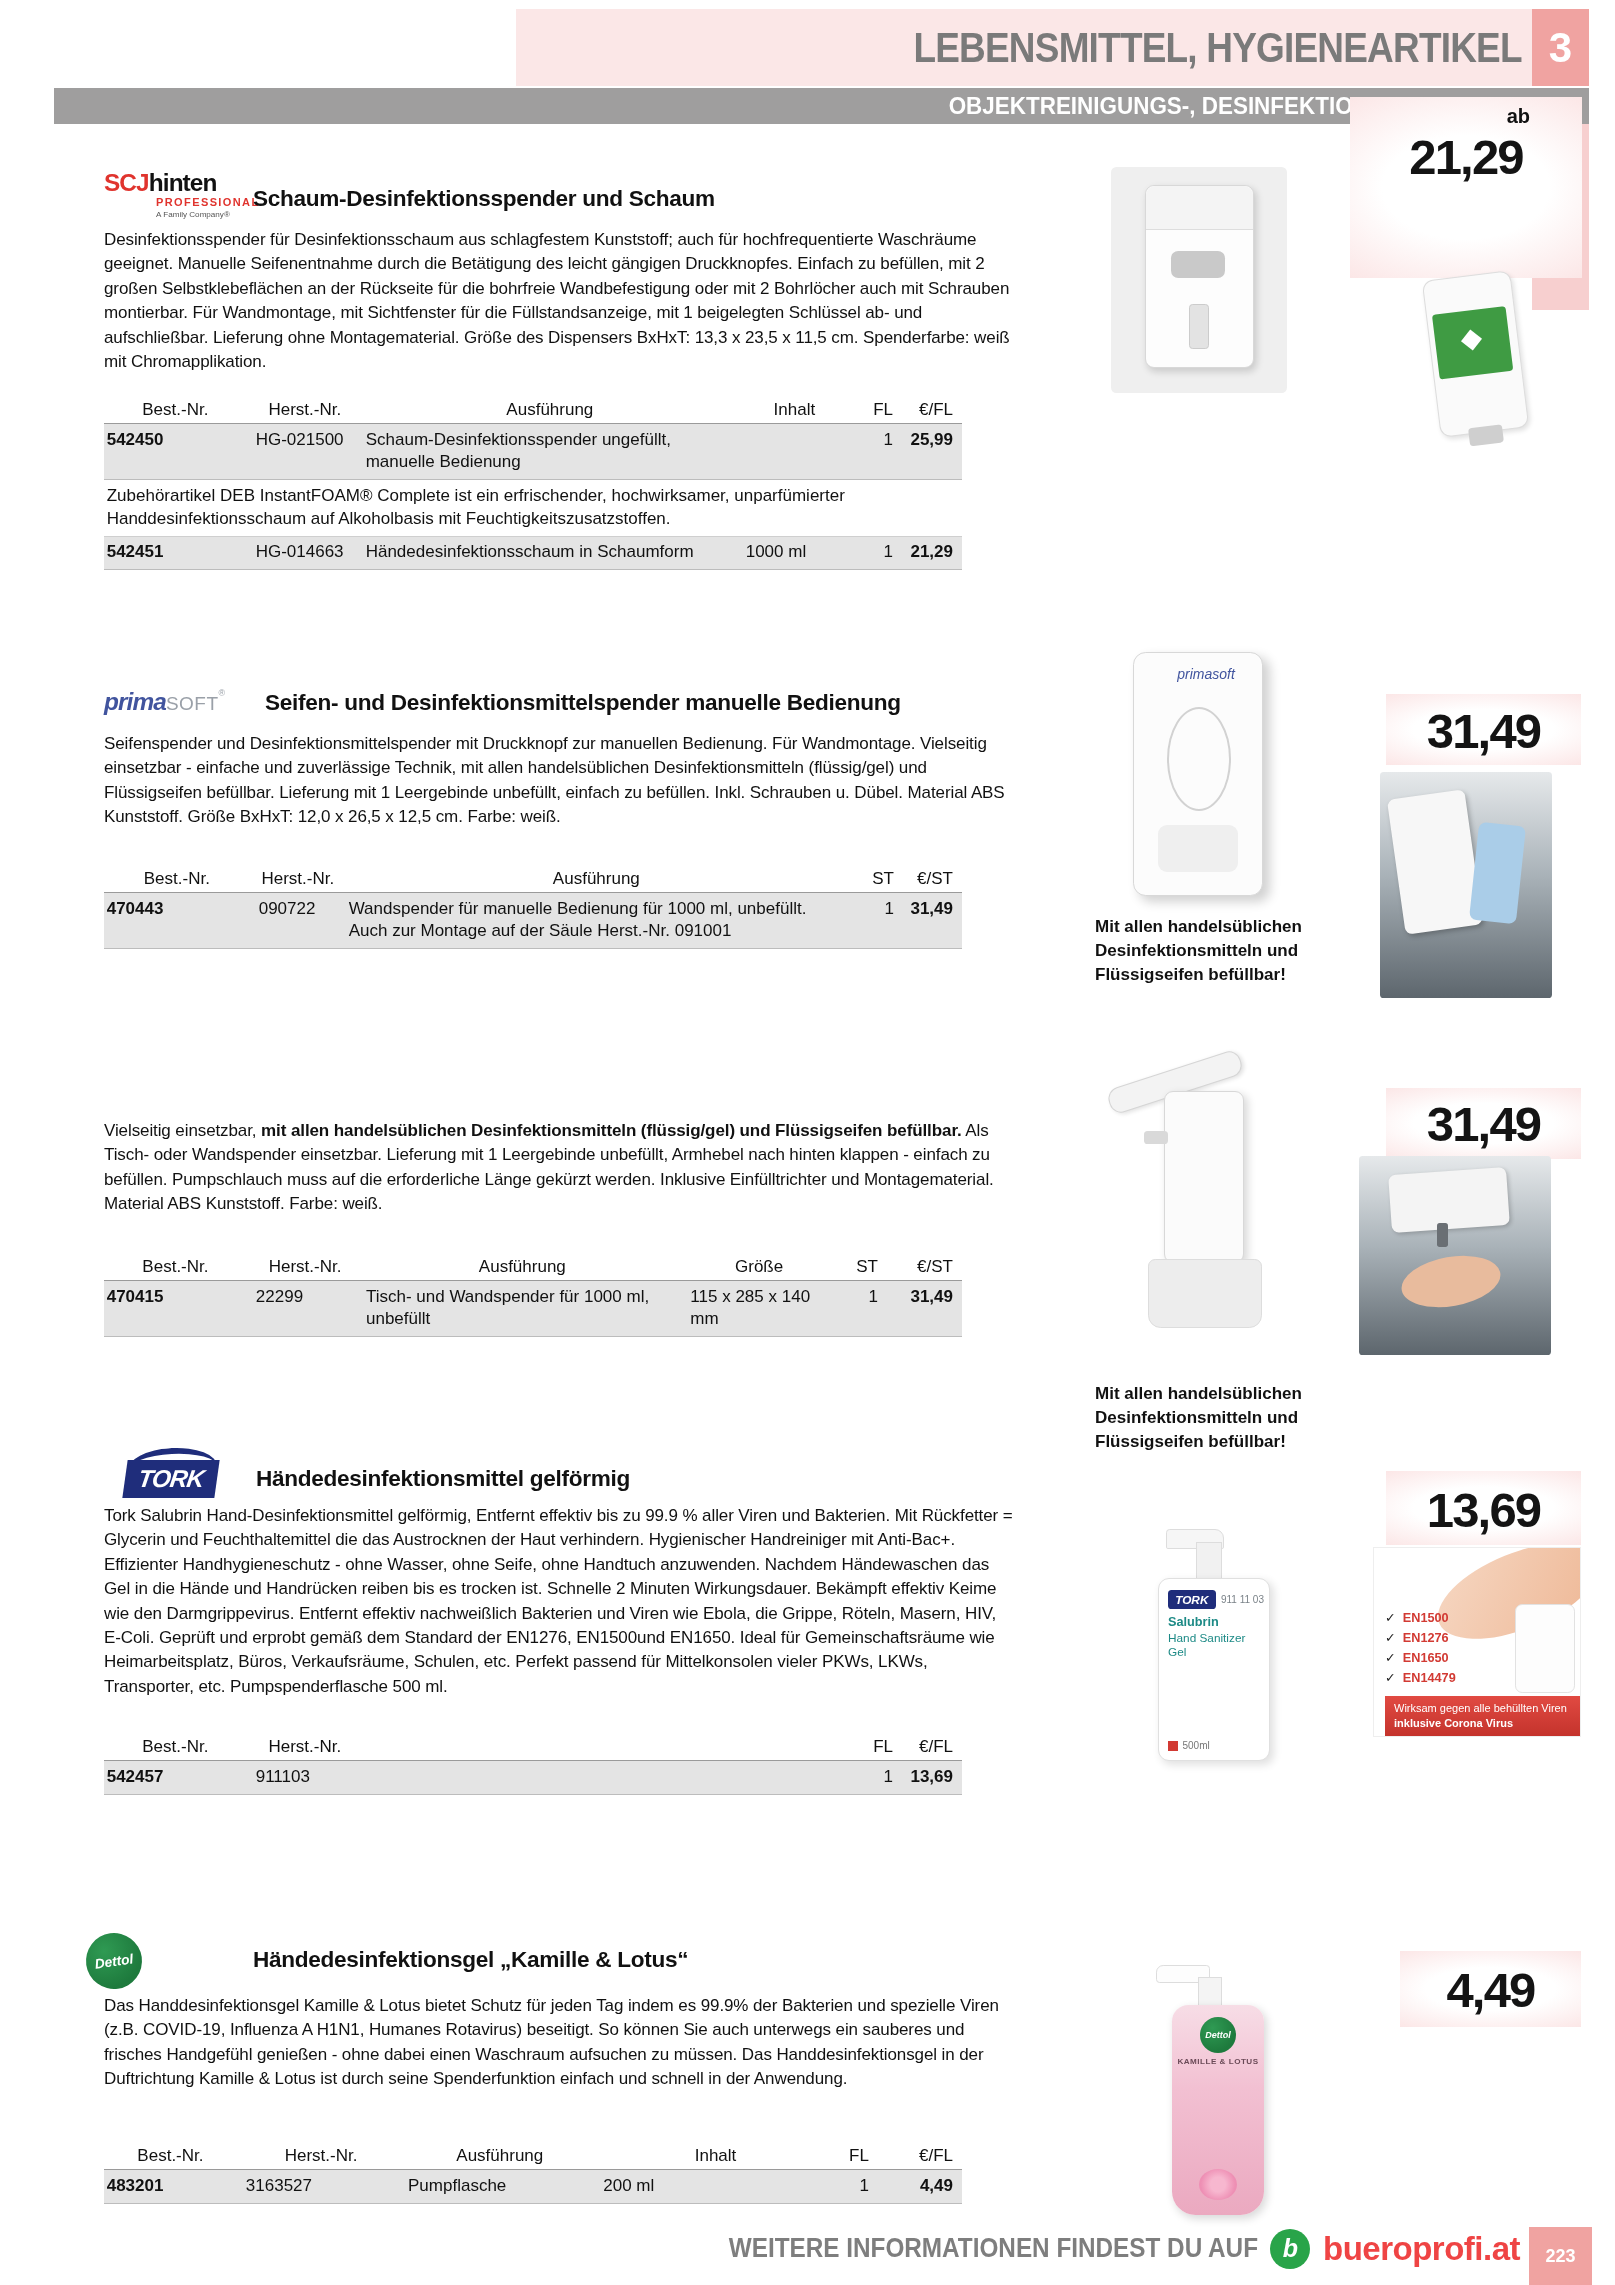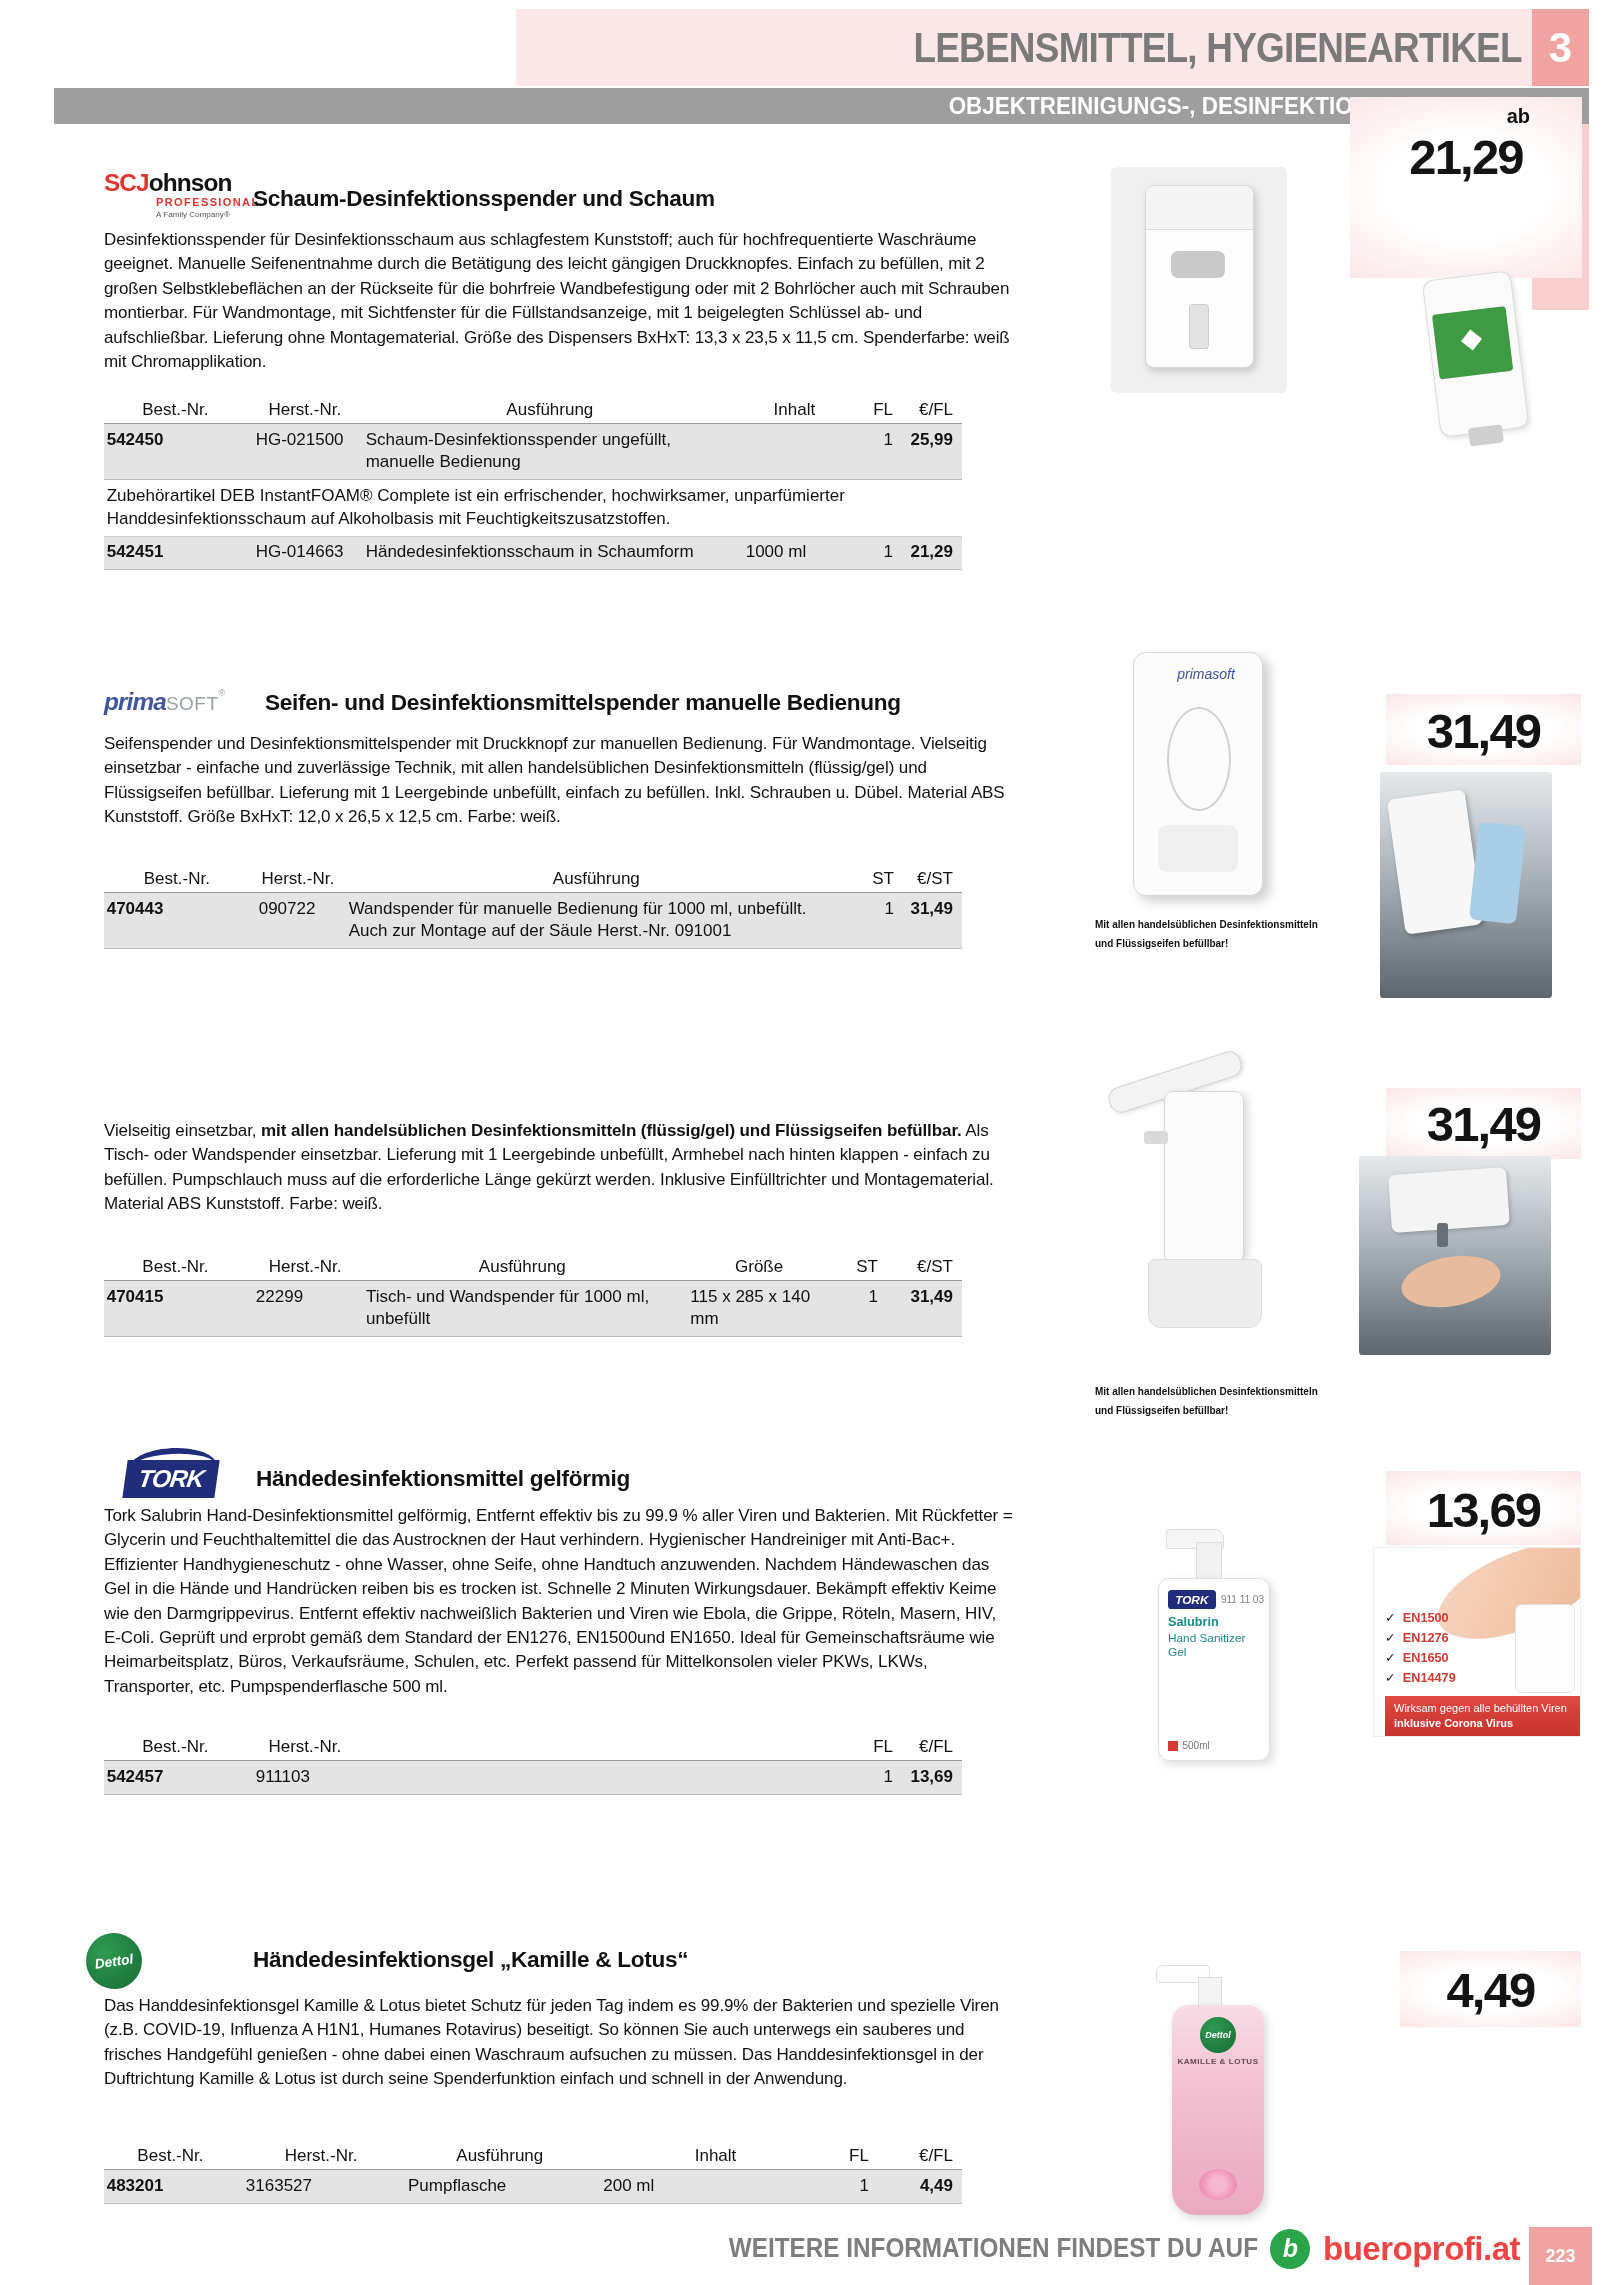--- a/index.html
+++ b/index.html
@@ -48,21 +48,21 @@
   .prima-b{font-size:19px;color:#9aa0a8;letter-spacing:0.5px;}
   .prima-r{font-size:9px;color:#9aa0a8;vertical-align:top;}
   .tork-logo{position:relative;width:100px;height:56px;}
   .tork-swoosh{position:absolute;left:1.8px;top:0;width:90px;height:14.5px;border-top:6.3px solid #1f2d7b;border-radius:50%/100% 100% 0 0;transform:rotate(-3deg);}
   .tork-box{position:absolute;left:0;top:12.7px;width:92px;height:38px;background:#1f2d7b;transform:skewX(-8deg);
             display:flex;align-items:center;justify-content:center;color:#fff;font-size:24.4px;font-weight:bold;font-style:italic;letter-spacing:-0.9px;}
   .dettol-circle{width:56px;height:56px;border-radius:50%;background:radial-gradient(circle at 35% 30%, #2f9a53, #1e7a3d 70%);
                  display:flex;align-items:center;justify-content:center;color:#fff;font-style:italic;font-weight:bold;font-size:13.6px;transform:rotate(-8deg);}
 
   
-  .imgcap{font-size:10px;font-weight:bold;line-height:19px;width:226px;}
+  .imgcap{font-size:17px;font-weight:bold;line-height:24px;width:226px;}
 
   
   .ph{position:absolute;}
   .scj-disp-bg{background:#efefef;border-radius:5.4px;}
   .scj-disp-body{position:absolute;left:34px;top:18px;width:107px;height:181px;background:#fdfdfd;border:0.9px solid #d8d8d8;border-radius:9px;box-shadow:2.7px 3.6px 7.2px rgba(0,0,0,.15);}
   .scj-disp-lid{position:absolute;left:0;top:0;width:100%;height:43px;background:#f4f4f4;border-bottom:0.9px solid #ddd;border-radius:9px 9px 0 0;}
   .scj-disp-btn{position:absolute;left:25px;top:65px;width:54px;height:27px;background:#c9c9c9;border-radius:7.2px;}
   .scj-disp-win{position:absolute;left:43px;top:118px;width:18px;height:43px;background:#e3e3e3;border:0.9px solid #ccc;border-radius:3.6px;}
   .scj-cart{position:absolute;left:27px;top:9px;width:87px;height:156px;background:#fafafa;border:0.9px solid #ddd;border-radius:11px;transform:rotate(-7deg);box-shadow:1.8px 2.7px 5.4px rgba(0,0,0,.12);}
   .scj-cart-label{position:absolute;left:5.4px;top:34px;width:74px;height:65px;background:#3f9b43;border-radius:3.6px;}
@@ -126,21 +126,21 @@
   <div class="abs chapter-tab" style="left:1532px;top:9px;width:57px;height:77px;">
     <span>3</span>
   </div>
   <div class="abs graybar" style="left:54px;top:88px;width:1535px;height:36px;">
     <span class="graybar-text">OBJEKTREINIGUNGS-, DESINFEKTIONSMITTEL, SEIFEN</span>
   </div>
   <div class="abs pinkstrip" style="left:1532px;top:124px;width:57px;height:186px;"></div>
 
   <div class="sec" style="top:90px;height:493px;">
     <div class="abs" style="left:104px;top:81px;">
-      <div class="scj-l1"><span class="scj-red">SCJ</span><span>ohnson</span></div>
+      <div class="scj-l1"><span class="scj-red">SCJ</span><span>hinten</span></div>
       <div class="scj-l2">PROFESSIONAL</div>
       <div class="scj-l3">A Family Company®</div>
     </div>
     <h2 class="abs ptitle" style="left:253px;top:96px;margin:0;">Schaum-Desinfektionsspender und Schaum</h2>
     <p class="abs pdesc" style="left:104px;top:138px;">Desinfektionsspender für Desinfektionsschaum aus schlagfestem Kunststoff; auch für hochfrequentierte Waschräume geeignet. Manuelle Seifenentnahme durch die Betätigung des leicht gängigen Druckknopfes. Einfach zu befüllen, mit 2 großen Selbstklebeflächen an der Rückseite für die bohrfreie Wandbefestigung oder mit 2 Bohrlöcher auch mit Schrauben montierbar. Für Wandmontage, mit Sichtfenster für die Füllstandsanzeige, mit 1 beigelegten Schlüssel ab- und aufschließbar. Lieferung ohne Montagematerial. Größe des Dispensers BxHxT: 13,3 x 23,5 x 11,5 cm. Spenderfarbe: weiß mit Chromapplikation.</p>
     <div class="abs wash" style="left:1350px;top:7.2px;width:232px;height:181px;">
       <div class="price-ab" style="padding-top:9px;">ab</div>
       <div class="price-big" style="margin-top:7.2px;">21,29</div>
     </div>
     <div class="ph scj-disp-bg" style="left:1111px;top:77px;width:176px;height:226px;">

